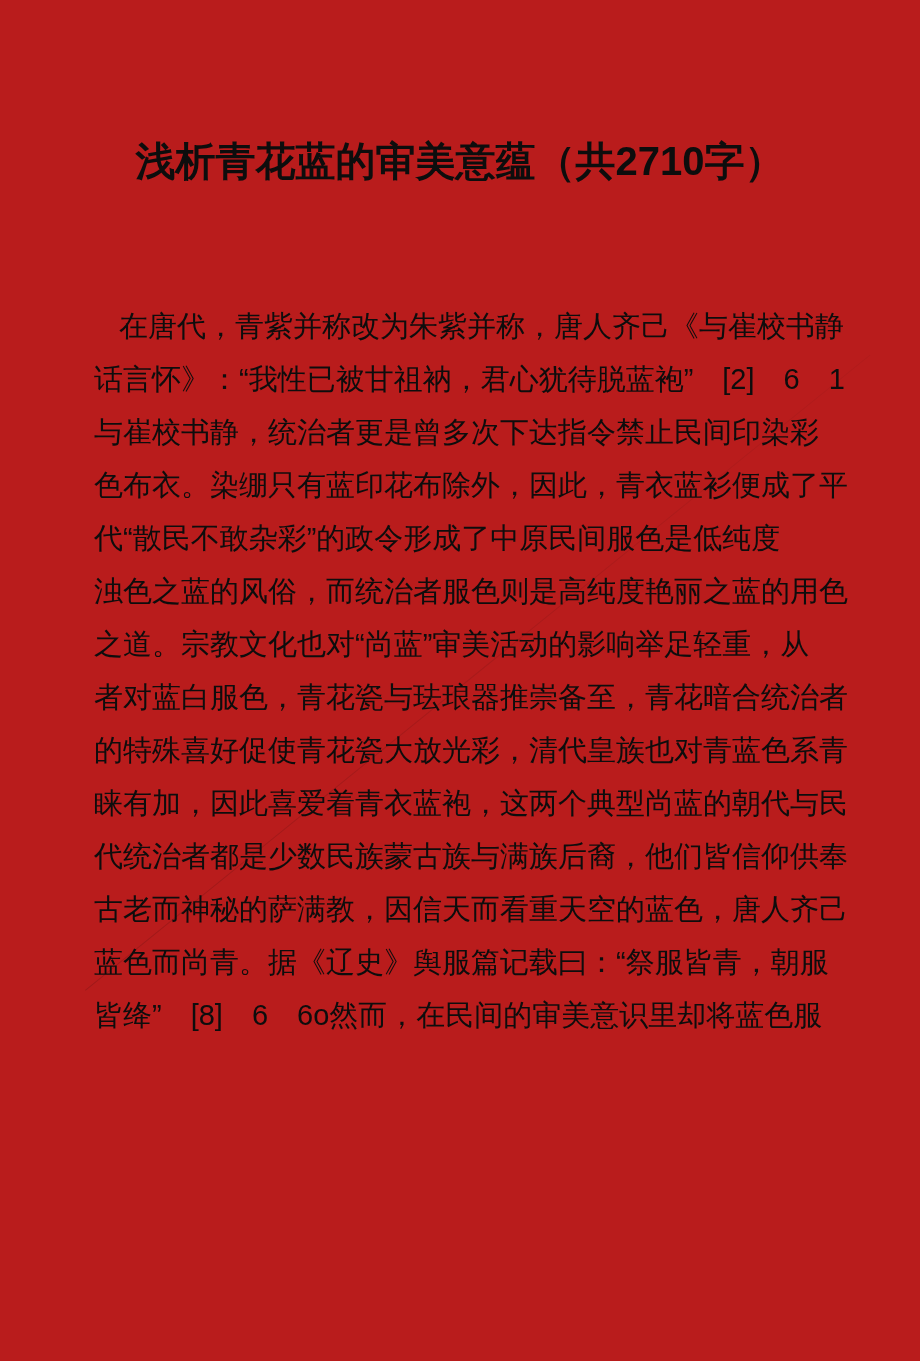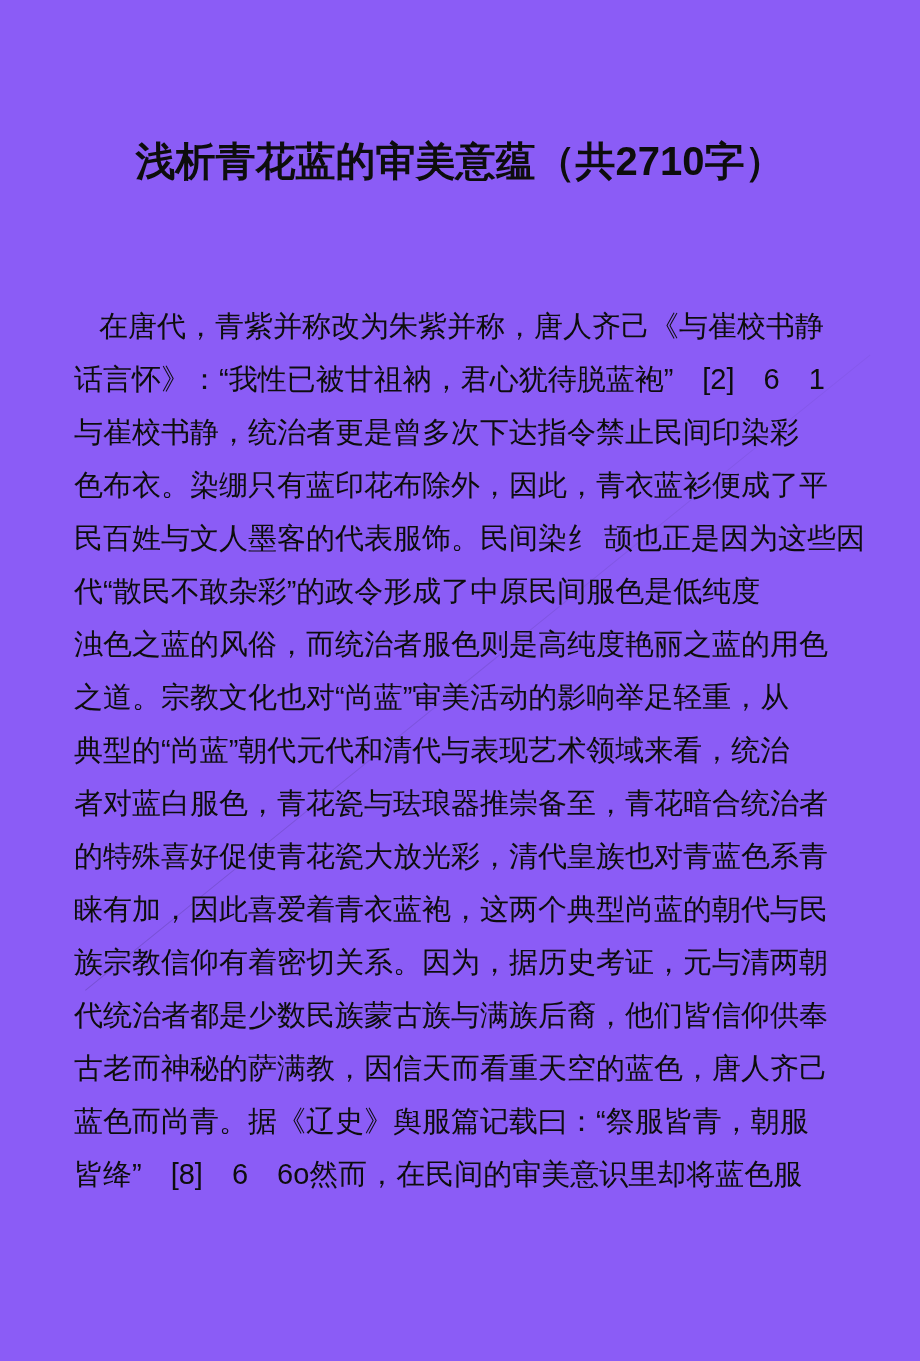--- a/index.html
+++ b/index.html
@@ -4,40 +4,40 @@
 <style>
   html, body {
     margin: 0;
     padding: 0;
     background: #ffffff;
   }
   .page {
     position: relative;
     width: 920px;
     height: 1361px;
-    background: #8b5cf6;
+    background: #b91c1c;
     overflow: hidden;
     font-family: "Liberation Sans", "DejaVu Sans", sans-serif;
   }
   .doc-title {
     position: absolute;
     top: 134px;
     left: 0;
     width: 100%;
     margin: 0;
     text-align: center;
     font-size: 40px;
     font-weight: bold;
     color: #0d0d0d;
     white-space: nowrap;
   }
   .doc-body {
     position: absolute;
     top: 300px;
-    left: 74px;
+    left: 94px;
     width: 760px;
     font-size: 29px;
     color: #0d0d0d;
   }
   .text-line {
     height: 53px;
     line-height: 53px;
     white-space: pre;
   }
   .text-line:first-child {
@@ -59,27 +59,24 @@
 <body>
 
 <div class="page">
   <div class="scan-artifact-line"></div>
   <h1 class="doc-title">浅析青花蓝的审美意蕴（共2710字）</h1>
   <div class="doc-body" id="doc-body">
       <div class="text-line">在唐代，青紫并称改为朱紫并称，唐人齐己《与崔校书静</div>
       <div class="text-line">话言怀》：“我性已被甘祖衲，君心犹待脱蓝袍”　[2]　6　1</div>
       <div class="text-line">与崔校书静，统治者更是曾多次下达指令禁止民间印染彩</div>
       <div class="text-line">色布衣。染绷只有蓝印花布除外，因此，青衣蓝衫便成了平</div>
-      <div class="text-line">民百姓与文人墨客的代表服饰。民间染纟 颉也正是因为这些因</div>
       <div class="text-line">代“散民不敢杂彩”的政令形成了中原民间服色是低纯度</div>
       <div class="text-line">浊色之蓝的风俗，而统治者服色则是高纯度艳丽之蓝的用色</div>
       <div class="text-line">之道。宗教文化也对“尚蓝”审美活动的影响举足轻重，从</div>
-      <div class="text-line">典型的“尚蓝”朝代元代和清代与表现艺术领域来看，统治</div>
       <div class="text-line">者对蓝白服色，青花瓷与珐琅器推崇备至，青花暗合统治者</div>
       <div class="text-line">的特殊喜好促使青花瓷大放光彩，清代皇族也对青蓝色系青</div>
       <div class="text-line">睐有加，因此喜爱着青衣蓝袍，这两个典型尚蓝的朝代与民</div>
-      <div class="text-line">族宗教信仰有着密切关系。因为，据历史考证，元与清两朝</div>
       <div class="text-line">代统治者都是少数民族蒙古族与满族后裔，他们皆信仰供奉</div>
       <div class="text-line">古老而神秘的萨满教，因信天而看重天空的蓝色，唐人齐己</div>
       <div class="text-line">蓝色而尚青。据《辽史》舆服篇记载曰：“祭服皆青，朝服</div>
       <div class="text-line">皆绛”　[8]　6　6o然而，在民间的审美意识里却将蓝色服</div>
     </div>
 </div>
 
 </body></html>

